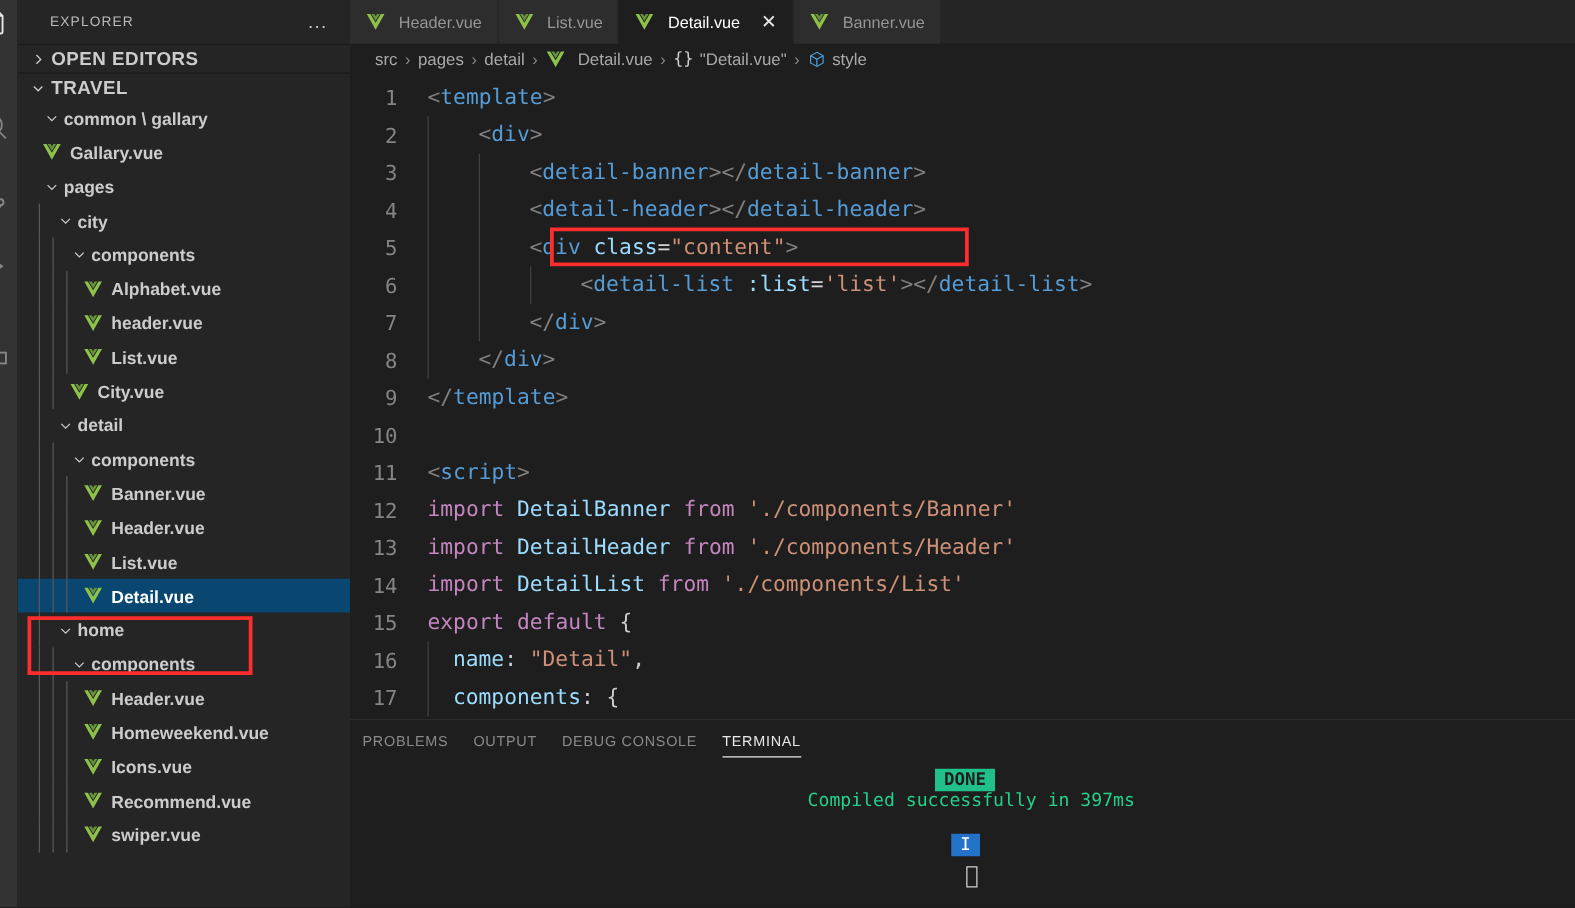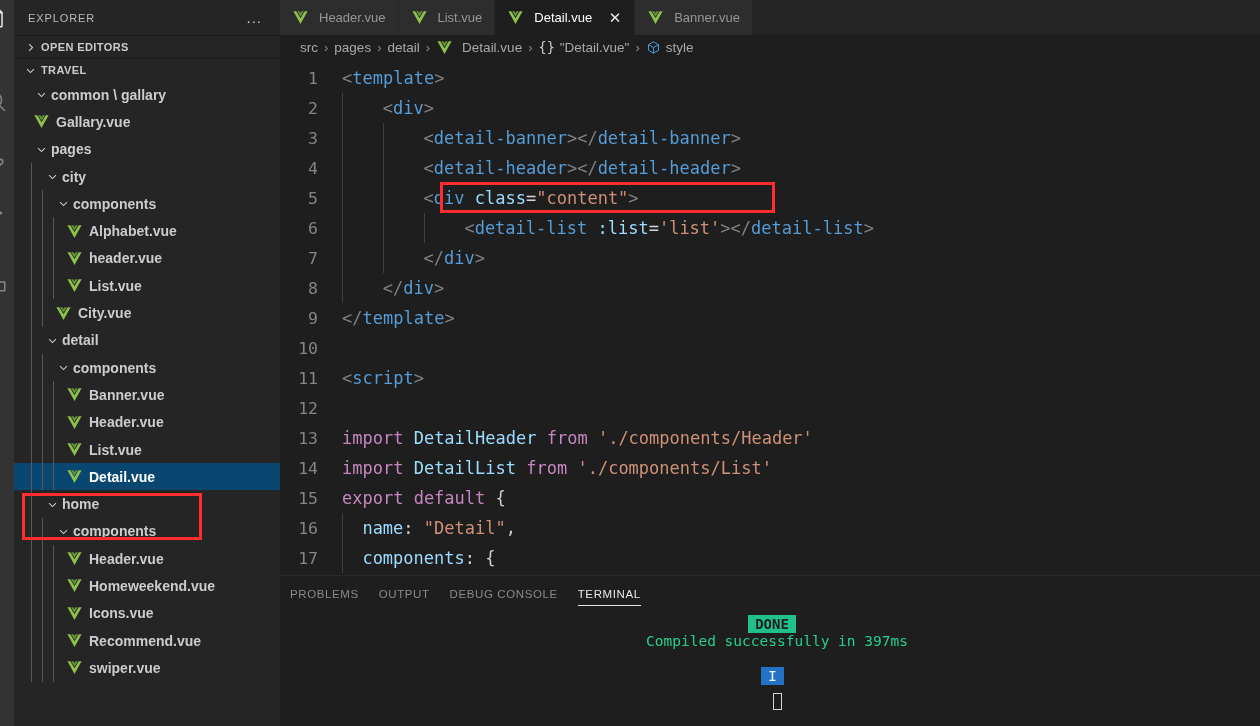--- a/index.html
+++ b/index.html
@@ -21,27 +21,27 @@
   .act-icon.active { color: #e7e7e7; }
 
   
   .sidebar {
     width: 266px; flex: 0 0 266px; height: 726px;
     background: #252526; color: #cccccc; position: relative;
     display: flex; flex-direction: column; overflow: hidden;
   }
   .sb-title {
     height: 35px; display: flex; align-items: center;
-    padding: 0 10px 0 14px; font-size: 11px; letter-spacing: .9px;
+    padding: 0 10px 0 26px; font-size: 11px; letter-spacing: .9px;
     color: #bbbbbb; text-transform: uppercase; justify-content: space-between;
   }
   .sb-title .dots { font-size: 15px; color:#cccccc; letter-spacing:1px; line-height:10px; padding-right:8px;}
   .sec-header {
     height: 23px; display: flex; align-items: center; gap: 3px;
-    font-size: 11px; font-weight: bold; letter-spacing: .4px;
+    font-size: 15px; font-weight: bold; letter-spacing: .4px;
     color: #cccccc; padding-left: 8px; background: #252526;
   }
   .sec-header.bordered { border-top: 1px solid #1b1b1b; }
   .twisty { width: 16px; height: 16px; display:inline-flex; align-items:center; justify-content:center; color:#cccccc; }
   .twisty svg { width: 11px; height: 11px; }
   .tree { flex: 1 1 auto; overflow: hidden; position: relative; font-weight: bold; }
   .row {
     height: 27.3px; display: flex; align-items: center;
     font-size: 14px; color: #cccccc; white-space: nowrap; position: relative;
   }
@@ -517,21 +517,21 @@
         <div class="cline" style="position: relative;"><span class="lnum">2</span><span class="ctext" style="padding-left: 40.8px;"><span class="t-punc">&lt;</span><span class="t-tag">div</span><span class="t-punc">&gt;</span></span><div class="ind-guide" style="left: 62px;"></div></div>
         <div class="cline" style="position: relative;"><span class="lnum">3</span><span class="ctext" style="padding-left: 81.6px;"><span class="t-punc">&lt;</span><span class="t-tag">detail-banner</span><span class="t-punc">&gt;&lt;/</span><span class="t-tag">detail-banner</span><span class="t-punc">&gt;</span></span><div class="ind-guide" style="left: 62px;"></div><div class="ind-guide" style="left: 102.8px;"></div></div>
         <div class="cline" style="position: relative;"><span class="lnum">4</span><span class="ctext" style="padding-left: 81.6px;"><span class="t-punc">&lt;</span><span class="t-tag">detail-header</span><span class="t-punc">&gt;&lt;/</span><span class="t-tag">detail-header</span><span class="t-punc">&gt;</span></span><div class="ind-guide" style="left: 62px;"></div><div class="ind-guide" style="left: 102.8px;"></div></div>
         <div class="cline" style="position: relative;"><span class="lnum">5</span><span class="ctext" style="padding-left: 81.6px;"><span class="t-punc">&lt;</span><span class="t-tag">div</span><span class="t-attr"> class</span><span class="t-eq">=</span><span class="t-str">"content"</span><span class="t-punc">&gt;</span></span><div class="ind-guide" style="left: 62px;"></div><div class="ind-guide" style="left: 102.8px;"></div></div>
         <div class="cline" style="position: relative;"><span class="lnum">6</span><span class="ctext" style="padding-left: 122.4px;"><span class="t-punc">&lt;</span><span class="t-tag">detail-list</span><span class="t-attr"> :list</span><span class="t-eq">=</span><span class="t-str">'list'</span><span class="t-punc">&gt;&lt;/</span><span class="t-tag">detail-list</span><span class="t-punc">&gt;</span></span><div class="ind-guide" style="left: 62px;"></div><div class="ind-guide" style="left: 102.8px;"></div><div class="ind-guide" style="left: 143.6px;"></div></div>
         <div class="cline" style="position: relative;"><span class="lnum">7</span><span class="ctext" style="padding-left: 81.6px;"><span class="t-punc">&lt;/</span><span class="t-tag">div</span><span class="t-punc">&gt;</span></span><div class="ind-guide" style="left: 62px;"></div><div class="ind-guide" style="left: 102.8px;"></div></div>
         <div class="cline" style="position: relative;"><span class="lnum">8</span><span class="ctext" style="padding-left: 40.8px;"><span class="t-punc">&lt;/</span><span class="t-tag">div</span><span class="t-punc">&gt;</span></span><div class="ind-guide" style="left: 62px;"></div></div>
         <div class="cline"><span class="lnum">9</span><span class="ctext" style="padding-left: 0px;"><span class="t-punc">&lt;/</span><span class="t-tag">template</span><span class="t-punc">&gt;</span></span></div>
         <div class="cline"><span class="lnum">10</span><span class="ctext" style="padding-left: 0px;"></span></div>
         <div class="cline"><span class="lnum">11</span><span class="ctext" style="padding-left: 0px;"><span class="t-punc">&lt;</span><span class="t-tag">script</span><span class="t-punc">&gt;</span></span></div>
-        <div class="cline"><span class="lnum">12</span></div>
+        <div class="cline"><span class="lnum">12</span><span class="ctext" style="padding-left: 0px;"><span class="t-kw">import</span><span class="t-id"> DetailBanner</span><span class="t-kw"> from</span><span class="t-str"> './components/Banner'</span></span></div>
         <div class="cline"><span class="lnum">13</span><span class="ctext" style="padding-left: 0px;"><span class="t-kw">import</span><span class="t-id"> DetailHeader</span><span class="t-kw"> from</span><span class="t-str"> './components/Header'</span></span></div>
         <div class="cline"><span class="lnum">14</span><span class="ctext" style="padding-left: 0px;"><span class="t-kw">import</span><span class="t-id"> DetailList</span><span class="t-kw"> from</span><span class="t-str"> './components/List'</span></span></div>
         <div class="cline"><span class="lnum">15</span><span class="ctext" style="padding-left: 0px;"><span class="t-kw">export default</span><span class="t-brace"> {</span></span></div>
         <div class="cline" style="position: relative;"><span class="lnum">16</span><span class="ctext" style="padding-left: 20.4px;"><span class="t-prop">name</span><span class="t-brace">: </span><span class="t-str">"Detail"</span><span class="t-brace">,</span></span><div class="ind-guide" style="left: 62px;"></div></div>
         <div class="cline" style="position: relative;"><span class="lnum">17</span><span class="ctext" style="padding-left: 20.4px;"><span class="t-prop">components</span><span class="t-brace">: {</span></span><div class="ind-guide" style="left: 62px;"></div></div>
       </div>
 
     <div class="panel">
       <div class="panel-tabs" id="paneltabs">
           <div class="ptab">PROBLEMS</div>

